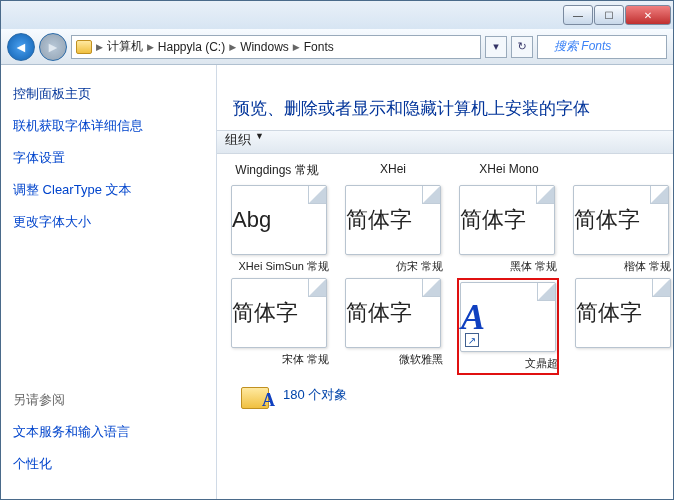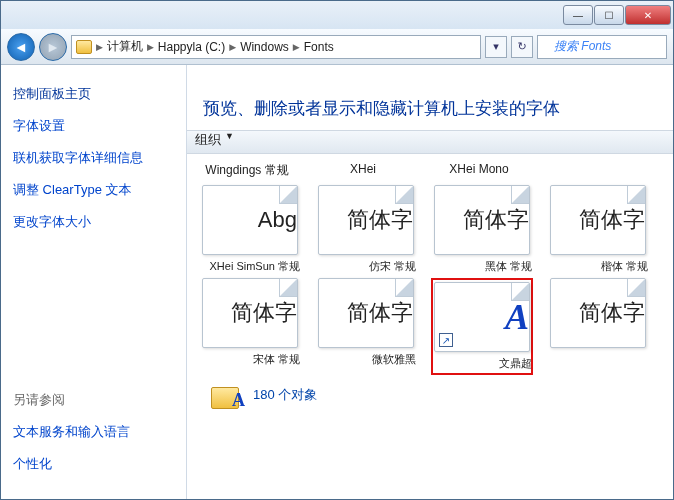--- a/index.html
+++ b/index.html
@@ -10,34 +10,34 @@
   .win-btn.close { background: linear-gradient(#f08080,#c03030); color: #fff; width: 46px; }
   .navbar { height: 36px; background: linear-gradient(#f7fbff,#dde6ef); display: flex; align-items: center; padding: 0 6px; border-bottom: 1px solid #b0c0d0; gap: 4px; }
   .nav-circle { width: 28px; height: 28px; border-radius: 50%; background: radial-gradient(#4aa0f0,#1060b0); display: flex; align-items: center; justify-content: center; color: #fff; font-size: 14px; border: 1px solid #2a6aa8; }
   .nav-circle.disabled { background: radial-gradient(#b8c8d8,#90a0b0); color: #e0e8f0; }
   .crumb-bar { flex: 1; height: 24px; background: #fff; border: 1px solid #9ab; display: flex; align-items: center; padding: 0 4px; gap: 2px; font-size: 12px; color: #222; }
   .crumb-sep { color: #666; font-size: 9px; padding: 0 2px; }
   .folder-ico { width: 16px; height: 14px; background: linear-gradient(#ffe9a0,#f0c040); border-radius: 2px; border: 1px solid #c09020; }
   .refresh-btn, .dropdown-btn { width: 22px; height: 22px; border: 1px solid #9ab; background: #f4f8fc; display: flex; align-items: center; justify-content: center; font-size: 11px; color: #336; }
   .search-bar { width: 130px; height: 24px; background: #fff; border: 1px solid #9ab; display: flex; align-items: center; padding: 0 16px; font-size: 12px; color: #3b82f6; font-style: italic; text-align: center; }
   .content { flex: 1; display: flex; overflow: hidden; }
-  .sidebar { width: 186px; background: #fff; border-right: 1px solid #d0dae6; padding: 20px 12px; font-size: 13px; }
+  .sidebar { width: 216px; background: #fff; border-right: 1px solid #d0dae6; padding: 20px 12px; font-size: 13px; }
   .side-head { color: #003399; margin-bottom: 14px; }
   .side-link { color: #0044cc; margin: 14px 0; cursor: pointer; }
   .side-sec2 { margin-top: 160px; }
   .main { flex: 1; display: flex; flex-direction: column; overflow: hidden; }
   .main-title { font-size: 17px; color: #003399; padding: 32px 16px 10px; }
   .toolbar { height: 24px; background: linear-gradient(#f4f8fc,#e0e8f0); border-top: 1px solid #cfd8e2; border-bottom: 1px solid #cfd8e2; display: flex; padding: 0 8px; font-size: 13px; color: #222; }
   .tool-drop { font-size: 9px; margin-left: 4px; }
   .grid { flex: 1; padding: 8px 12px; overflow: hidden; }
   .row-labels { display: flex; gap: 20px; font-size: 12px; color: #222; margin-bottom: 6px; }
   .row-labels > div { width: 96px; text-align: center; white-space: normal; }
   .font-row { display: flex; gap: 14px; margin-bottom: 4px; align-items: flex-start; }
   .font-cell { display: flex; flex-direction: column; align-items: center; width: 102px; }
-  .font-tile { width: 96px; height: 70px; background: #fff; border: 1px solid #b8c4d0; border-radius: 2px; box-shadow: 1px 1px 3px rgba(0,0,0,.15); display: flex; align-items: center; justify-content: flex-end; font-size: 22px; color: #222; position: relative; }
+  .font-tile { width: 96px; height: 70px; background: #fff; border: 1px solid #b8c4d0; border-radius: 2px; box-shadow: 1px 1px 3px rgba(0,0,0,.15); display: flex; align-items: center; justify-content: flex-start; font-size: 22px; color: #222; position: relative; }
   .font-tile .corner { position: absolute; right: 0; top: 0; width: 18px; height: 18px; background: linear-gradient(135deg,#fff 48%, #c8d4e0 52%); border-left: 1px solid #c0ccd8; border-bottom: 1px solid #c0ccd8; }
   .font-tile.stack::before { content:""; position:absolute; left:-4px; top:-4px; width:96px; height:70px; border:1px solid #c8d4e0; background:#fff; z-index:-1; }
   .font-label { font-size: 11px; text-align: right; margin-top: 4px; color: #222; width: 100px; }
   .highlight { border: 2px solid #e01010; padding: 2px; }
   .shortcut-tile .big-a { font-family: "Times New Roman", serif; font-size: 36px; color: #1040c0; font-weight: bold; font-style: italic; }
   .shortcut-badge { position: absolute; left: 4px; bottom: 4px; width: 14px; height: 14px; background: #fff; border: 1px solid #406090; display:flex; align-items:center; justify-content:center; font-size:10px; color:#1050b0; }
   .status { display: flex; align-items: center; gap: 10px; padding: 2px 12px; font-size: 13px; color: #0044aa; }
   .status-ico { width: 32px; height: 28px; position: relative; }
   .status-ico .folder-ico { width: 28px; height: 22px; position: absolute; bottom: 0; }
   .status-ico .sa { position: absolute; right: -2px; bottom: -2px; font-family: serif; color: #1040c0; font-weight: bold; font-size: 18px; }
@@ -79,22 +79,22 @@
       </div>
     <div class="search-bar">
       <span>搜索 Fonts</span>
     </div>
   </div>
 
   <div class="content">
 
     <div class="sidebar">
       <div class="side-head">控制面板主页</div>
+      <div class="side-link">联机获取字体详细信息</div>
       <div class="side-link">字体设置</div>
-      <div class="side-link">联机获取字体详细信息</div>
       <div class="side-link">调整 ClearType 文本</div>
       <div class="side-link">更改字体大小</div>
       <div class="side-sec2">
         <div class="side-head" style="color:#666">另请参阅</div>
         <div class="side-link">文本服务和输入语言</div>
         <div class="side-link">个性化</div>
       </div>
     </div>
 
     <div class="main">

